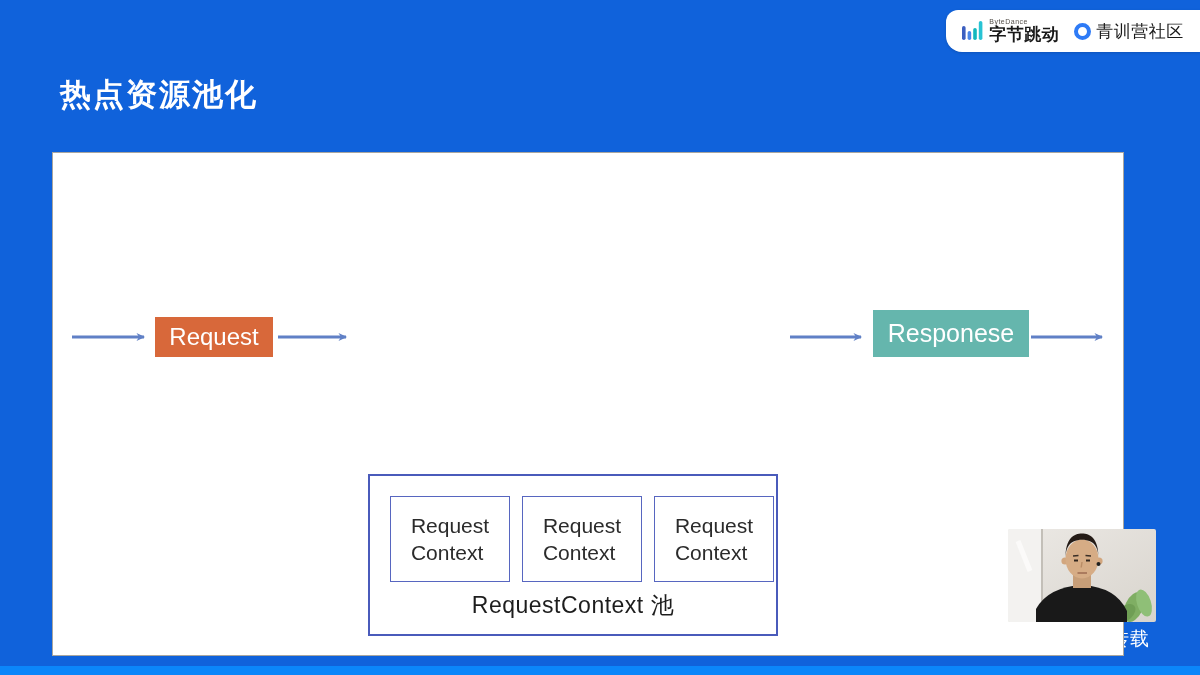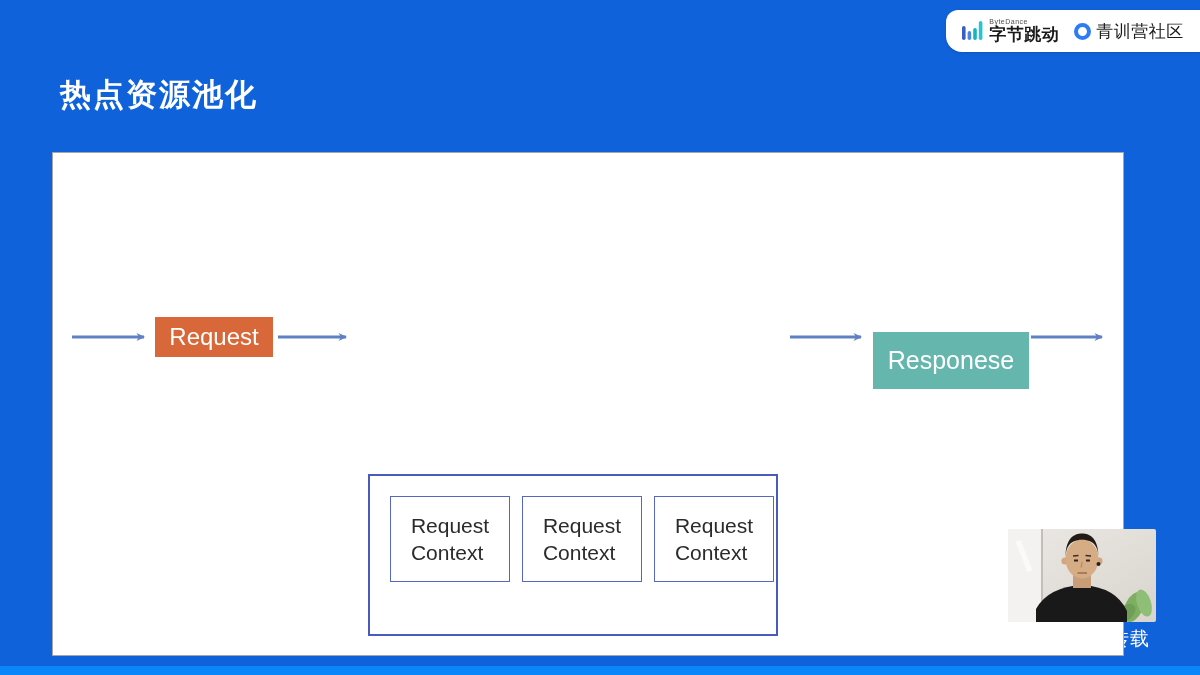--- a/index.html
+++ b/index.html
@@ -57,21 +57,21 @@
     width:1200px; height:675px; pointer-events:none;
   }
 
   
   .flow-box {
     position:absolute; z-index:3;
     display:flex; align-items:center; justify-content:center;
     color:#ffffff; font-size:24px;
   }
   .request-box { left:155px; top:317px; width:118px; height:40px; background:#D8683A; }
-  .response-box { left:873px; top:332px; width:156px; height:57px; background:#65B6AD; font-size:25px; }
+  .response-box { left:873px; top:310px; width:156px; height:47px; background:#65B6AD; font-size:25px; }
 
   
   .pool {
     position:absolute; left:368px; top:474px; z-index:3;
     width:410px; height:162px;
     border:2px solid #4A5BBB;
     background:#ffffff;
   }
   .pool-items { position:absolute; left:20px; top:20px; display:flex; gap:12px; }
   .pool-item {
@@ -149,20 +149,21 @@
         <div>Context</div>
       </div>
     </div>
     <div class="pool-item">
       <div class="pool-item-text">
         <div>Request</div>
         <div>Context</div>
       </div>
     </div>
   </div>
+  <div class="pool-title">RequestContext 池</div>
 </div>
 
 <div class="webcam">
   <svg width="148" height="93" viewBox="0 0 148 93">
     <defs>
       <linearGradient id="wall" x1="0" y1="0" x2="1" y2="1">
         <stop offset="0" stop-color="#ece9e5"></stop>
         <stop offset="1" stop-color="#d8d4cd"></stop>
       </linearGradient>
     </defs>

